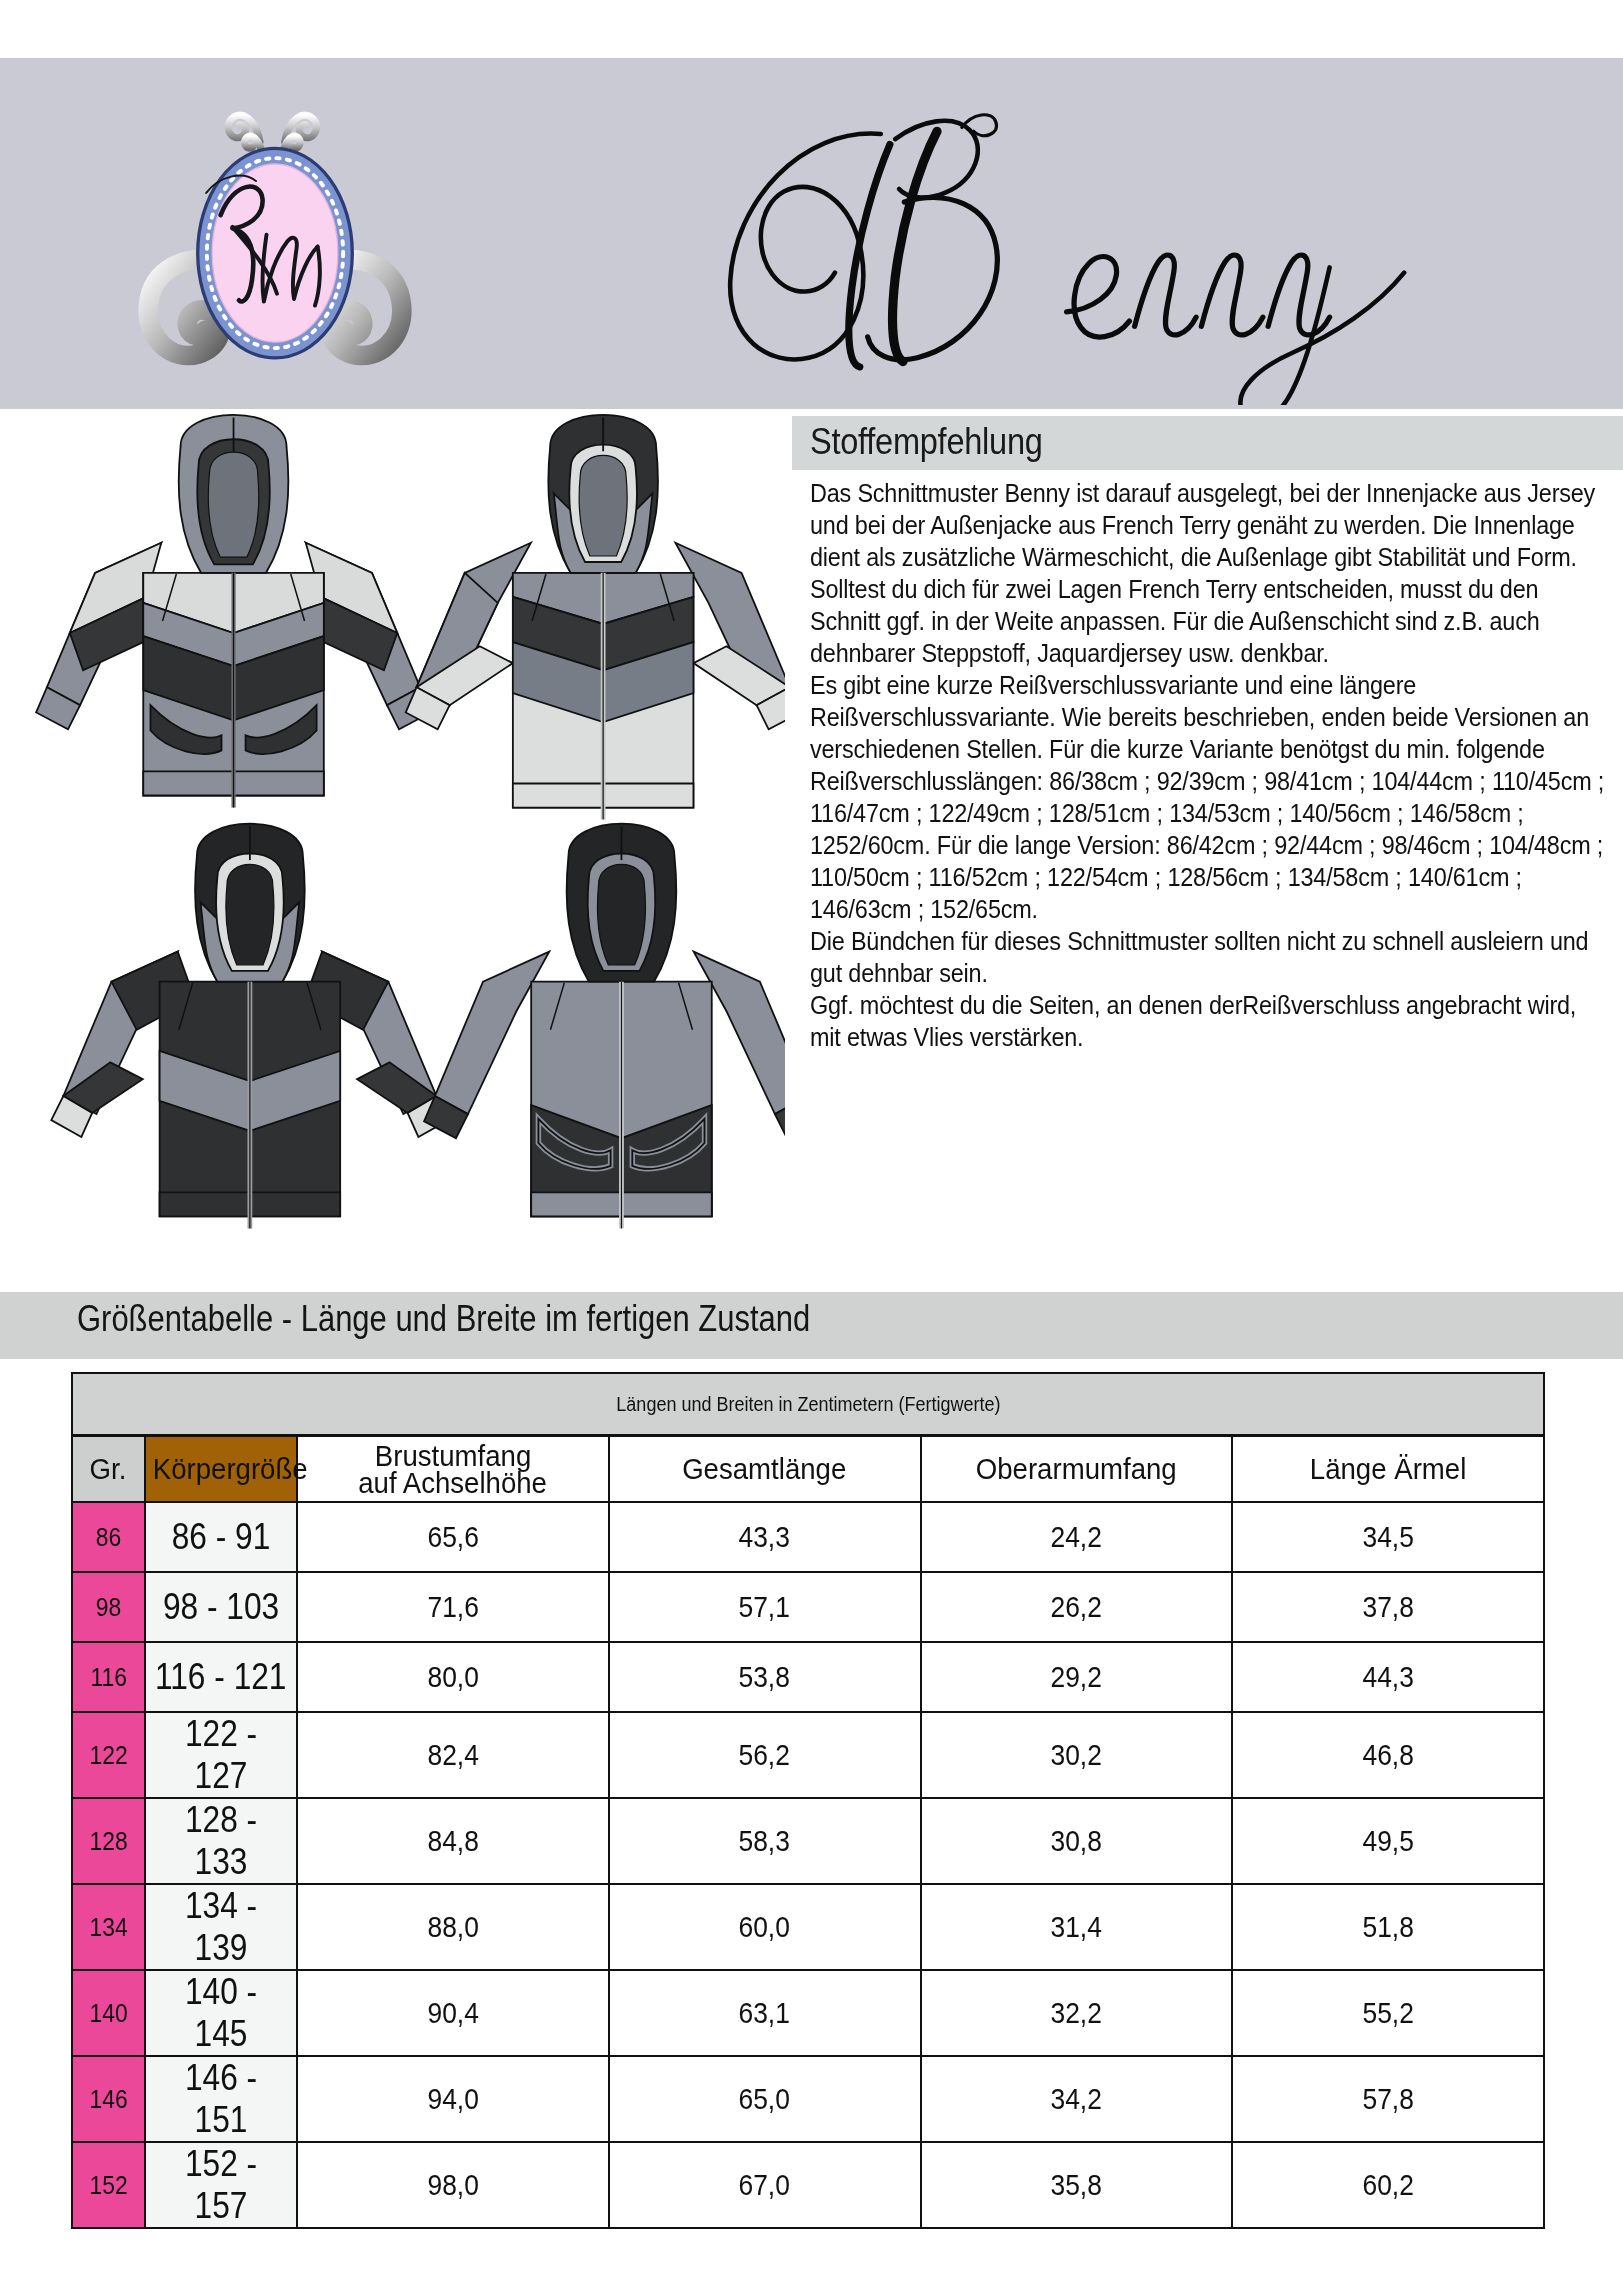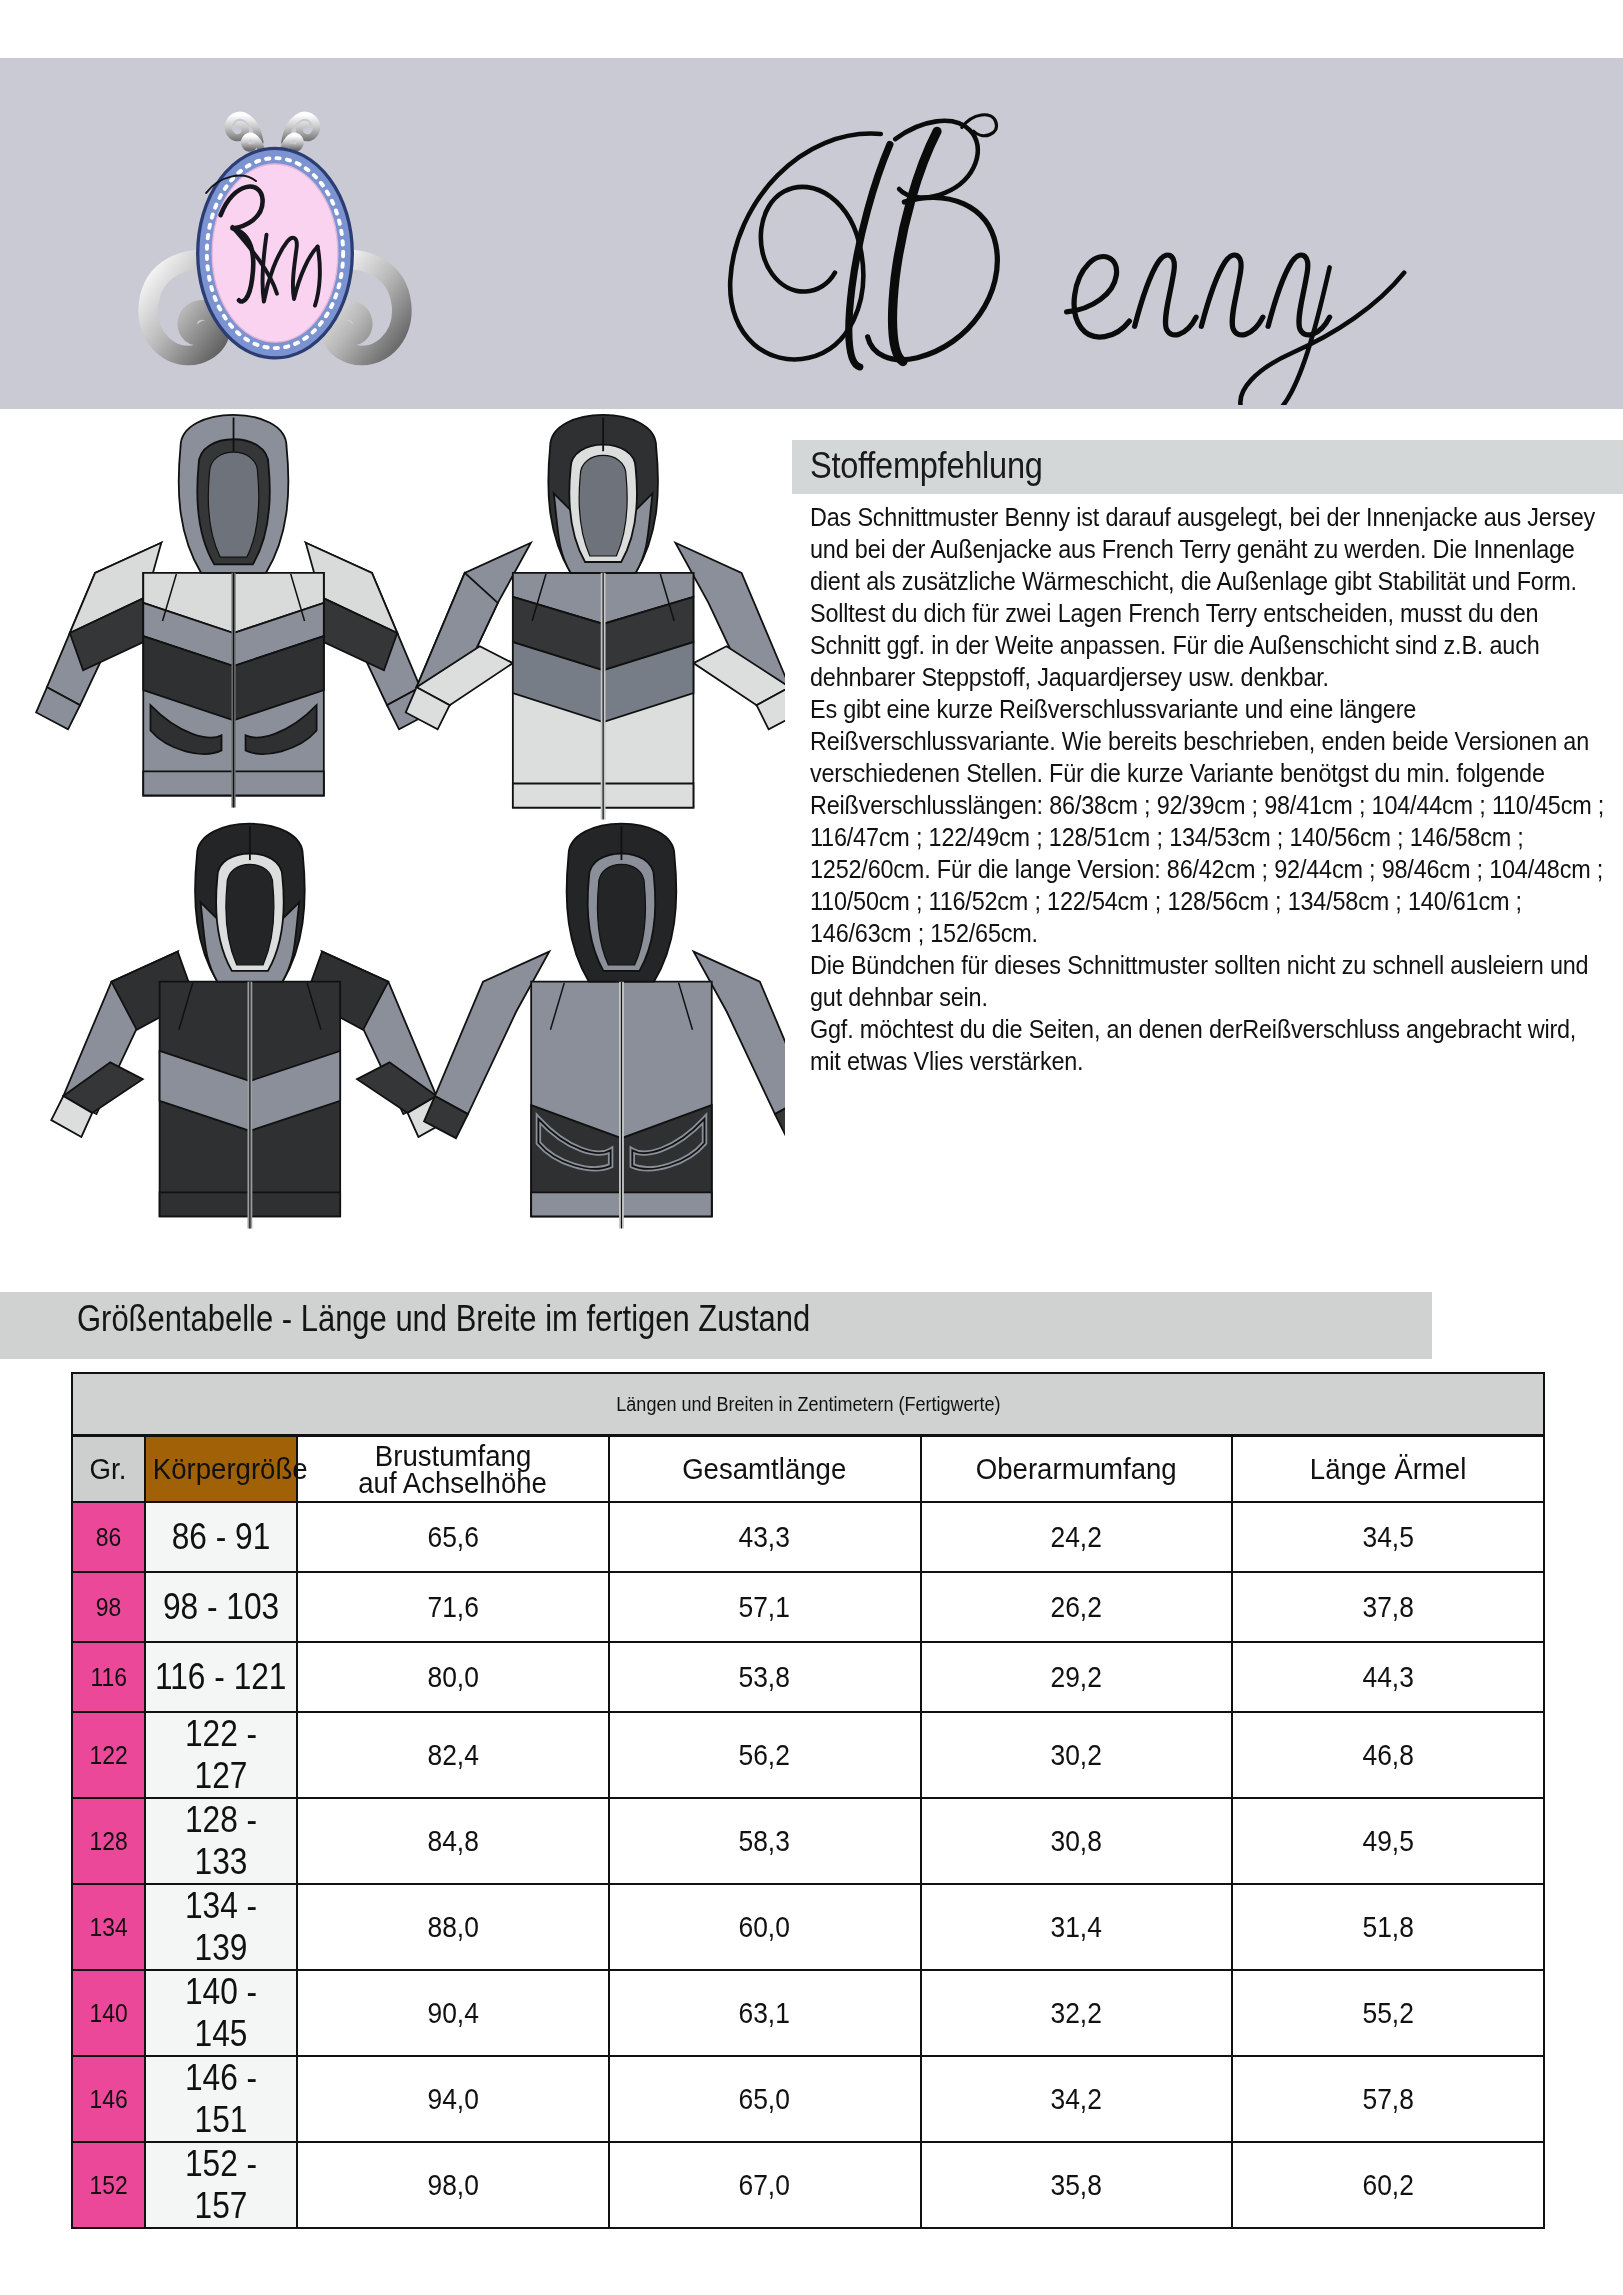--- a/index.html
+++ b/index.html
@@ -22,21 +22,21 @@
   }
   #brand-title{
     position:absolute;left:674px;top:13px;width:916px;height:334px;
   }
   
   #illus{
     position:absolute;left:0;top:409px;width:785px;height:851px;
   }
   
   #fabric-section{
-    position:absolute;left:792px;top:440px;width:832px;
+    position:absolute;left:792px;top:416px;width:832px;
   }
   #fabric-heading-band{
     background:#d4d7d7;
     width:832px;
     padding:6.5px 0 10.5px 18.3px;
     box-sizing:border-box;
   }
   #fabric-heading{
     font-size:37px;
     font-weight:400;
@@ -59,21 +59,21 @@
     font-size:26px;
     line-height:32px;
     color:#111;
     transform:scaleX(0.90);
     transform-origin:left top;
     width:111%;
     letter-spacing:-0.2px;
   }
   
   #sizetable-band{
-    position:absolute;left:0;top:1292px;width:1432px;height:67px;
+    position:absolute;left:0;top:1292px;width:1623px;height:67px;
     background:#d0d2d2;
   }
   #sizetable-band-label{
     position:absolute;left:77px;top:8.5px;
     font-size:36px;line-height:1;color:#151515;
     transform:scaleX(0.86);transform-origin:left top;
     white-space:nowrap;
   }
   
   #size-table{

